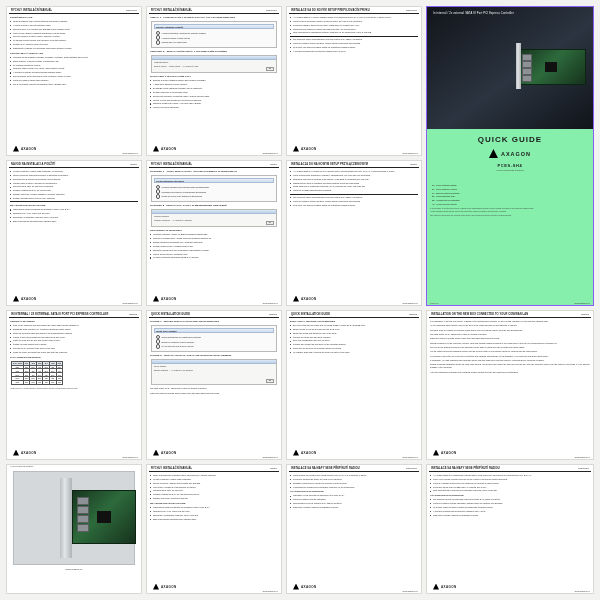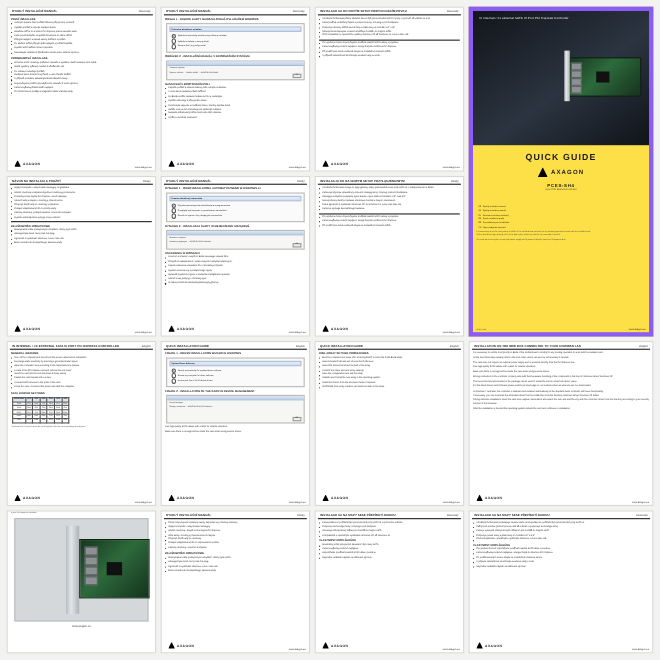--- a/index.html
+++ b/index.html
@@ -24,21 +24,21 @@
   .radio{display:flex;align-items:center;gap:1.4px;font-size:1.85px;margin:.7px 0 .7px 2px;}
   .radio .dot{width:2.2px;height:2.2px;border-radius:50%;border:.4px solid #555;background:#fff;display:inline-block;}
   .radio .dot.on{background:radial-gradient(#16508f 0 40%,#fff 45%);}
   .shot{margin:2px 4px;border:1px solid #b9b9b5;background:#f6f6f4;height:16px;position:relative;}
   .shot .bar{height:3px;background:linear-gradient(#dce8f7,#bcd0ea);border-bottom:1px solid #a9bcd6;}
   .shot .body{font-size:1.7px;padding:1px 2px;color:#333;}
   .shot .btn{position:absolute;right:2px;bottom:1.5px;font-size:1.6px;border:1px solid #999;background:#eee;padding:.3px 2px;}
   table.t1{border-collapse:collapse;margin:2px 4px;font-size:1.8px;}
   table.t1 td,table.t1 th{border:.4px solid #555;padding:.4px 1px;text-align:center;}
   table.t1 th{background:#dfe6ee;font-weight:bold;}
-  .cover{position:absolute;background:#fde047;border:4px solid #8b5cf6;box-sizing:border-box;overflow:hidden;}
+  .cover{position:absolute;background:#86efac;border:1px solid #8b5cf6;box-sizing:border-box;overflow:hidden;}
   .cover .dark{position:absolute;left:0;top:0;right:0;height:122px;background:linear-gradient(145deg,#12151b,#2b3440 55%,#10141a);}
   .cover .brandline{position:absolute;left:6px;top:5px;font-size:2.6px;color:#fff;letter-spacing:.2px;}
   .cover .prod{position:absolute;right:5px;top:28px;width:78px;height:62px;}
   .qg{position:absolute;left:0;right:0;top:128px;text-align:center;font-size:8px;font-weight:bold;letter-spacing:1px;}
   .axg{position:absolute;left:0;right:0;top:142px;display:flex;justify-content:center;align-items:center;gap:3px;}
   .axg .mark{width:9px;height:9px;background:#000;clip-path:polygon(50% 0,100% 100%,0 100%);}
   .axg .wm{font-size:5.5px;font-weight:bold;letter-spacing:1px;}
   .pn{position:absolute;left:0;right:0;top:156px;text-align:center;font-size:4px;font-weight:bold;letter-spacing:.6px;}
   .pnsub{position:absolute;left:0;right:0;top:162px;text-align:center;font-size:2.2px;color:#444;}
   .langline{font-size:1.85px;line-height:1.5;margin:1px 5px;color:#222;}

